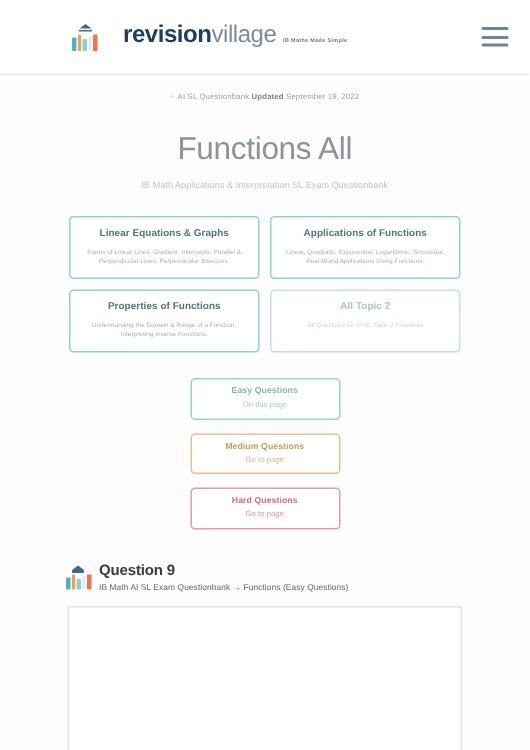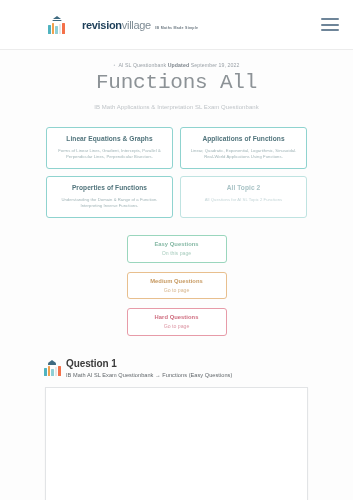--- a/index.html
+++ b/index.html
@@ -35,21 +35,21 @@
     gap: 4px;
   }
   .brand-mark {
     position: relative;
     width: 17px;
     height: 18px;
     display: block;
   }
   .brand-text { line-height: 1; padding-bottom: 1px; }
   .brand-title {
-    font-size: 11px;
+    font-size: 16px;
     letter-spacing: -0.3px;
     line-height: 1.05;
     white-space: nowrap;
     padding-left: 13px;
   }
   .brand-title .b1 { color: #1d3f59; font-weight: 700; }
   .brand-title .b2 { color: #7e8b94; font-weight: 400; }
   .brand-sub {
     font-size: 3.6px;
     color: #6f7b84;
@@ -94,23 +94,22 @@
     color: #b3b8bc;
     margin-top: 8px;
     letter-spacing: 0.2px;
   }
   .page-title {
     text-align: center;
     font-size: 21px;
     color: #8c9296;
     font-weight: 400;
     letter-spacing: -0.2px;
-    margin-top: 3px;
+    margin-top: 20px;
     line-height: 1.1;
-    font-family: Liberation Mono, monospace;
   }
   .page-sub {
     text-align: center;
     font-size: 6px;
     color: #bfc4c8;
     margin-top: 10px;
     letter-spacing: 0.05px;
   }
 
   
@@ -324,20 +323,20 @@
       <span class="cap-base" style="top:3.5px;width:8px;background:#3f6a80;"></span>
       <span class="bars" style="height:10px;">
         <span style="height:8px;background:#4fb3bf;"></span>
         <span style="height:10px;background:#f0a04b;"></span>
         <span style="height:7px;background:#8ecfd6;"></span>
         <span style="height:9px;background:#e8e8e8;"></span>
         <span style="height:10px;background:#f4714a;"></span>
       </span>
     </span>
     <span class="q-text">
-      <div class="q-title">Question 1</div>
+      <div class="q-title">Question 9</div>
       <div class="q-crumb">IB Math AI SL Exam Questionbank → Functions (Easy Questions)</div>
     </span>
   </div>
 
   <div class="q-body"></div>
 
 </div>
 
 </body></html>

